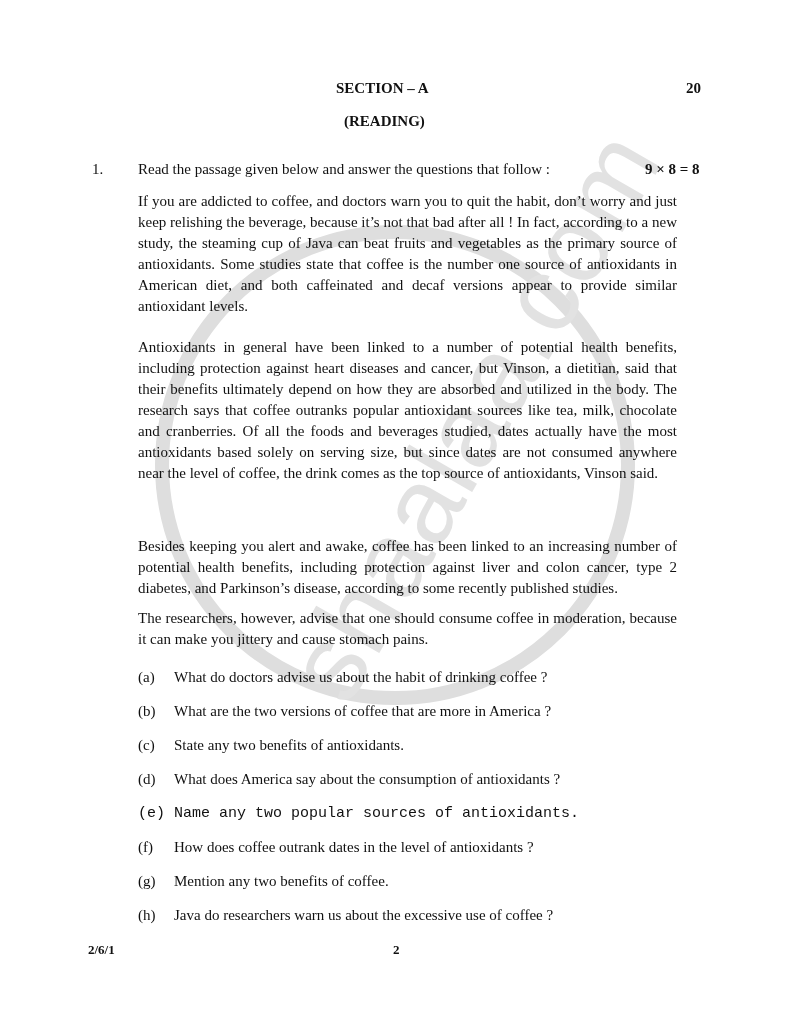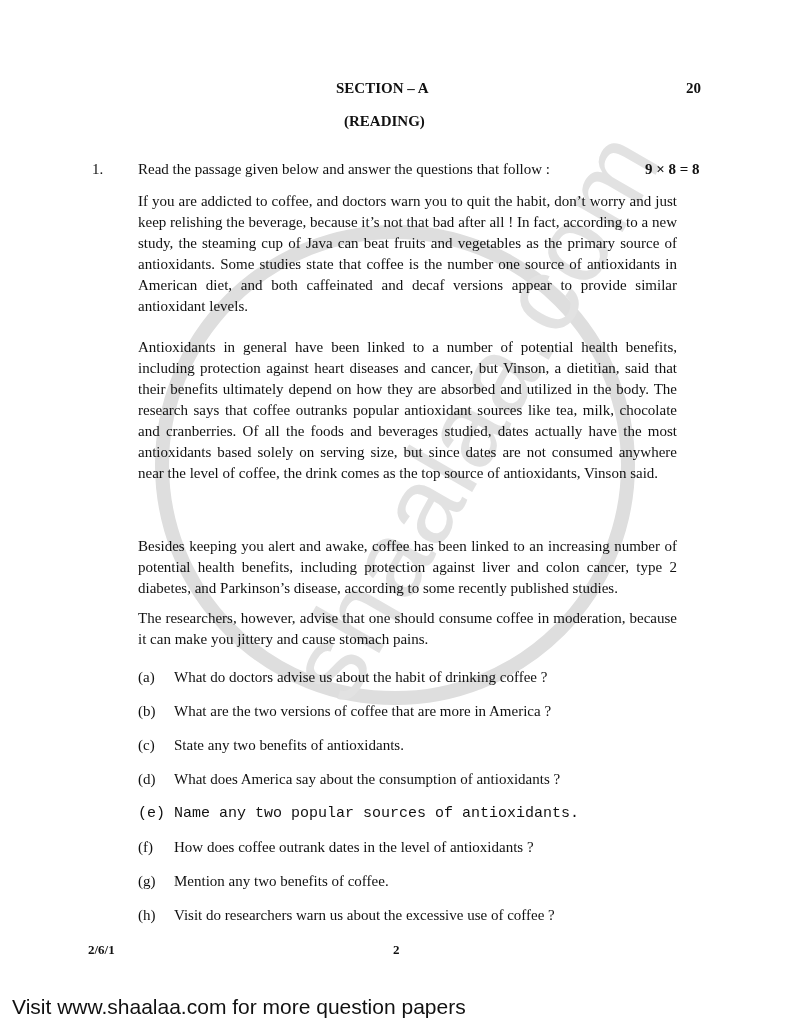--- a/index.html
+++ b/index.html
@@ -88,21 +88,20 @@
     <div class="sub-q" style="top:805px;font-family:Liberation Mono, monospace;">
       <span class="lbl">(e)</span><span>Name any two popular sources of antioxidants.</span>
     </div>
     <div class="sub-q" style="top:839px;">
       <span class="lbl">(f)</span><span>How does coffee outrank dates in the level of antioxidants ?</span>
     </div>
     <div class="sub-q" style="top:873px;">
       <span class="lbl">(g)</span><span>Mention any two benefits of coffee.</span>
     </div>
     <div class="sub-q" style="top:907px;">
-      <span class="lbl">(h)</span><span>Visit do researchers warn us about the excessive use of coffee ?</span>
+      <span class="lbl">(h)</span><span>Java do researchers warn us about the excessive use of coffee ?</span>
     </div>
 
     <div class="abs footer-code">2/6/1</div>
     <div class="abs footer-page">2</div>
   </div>
 
-  <div class="promo">Visit www.shaalaa.com for more question papers</div>
 </div>
 
 </body></html>

